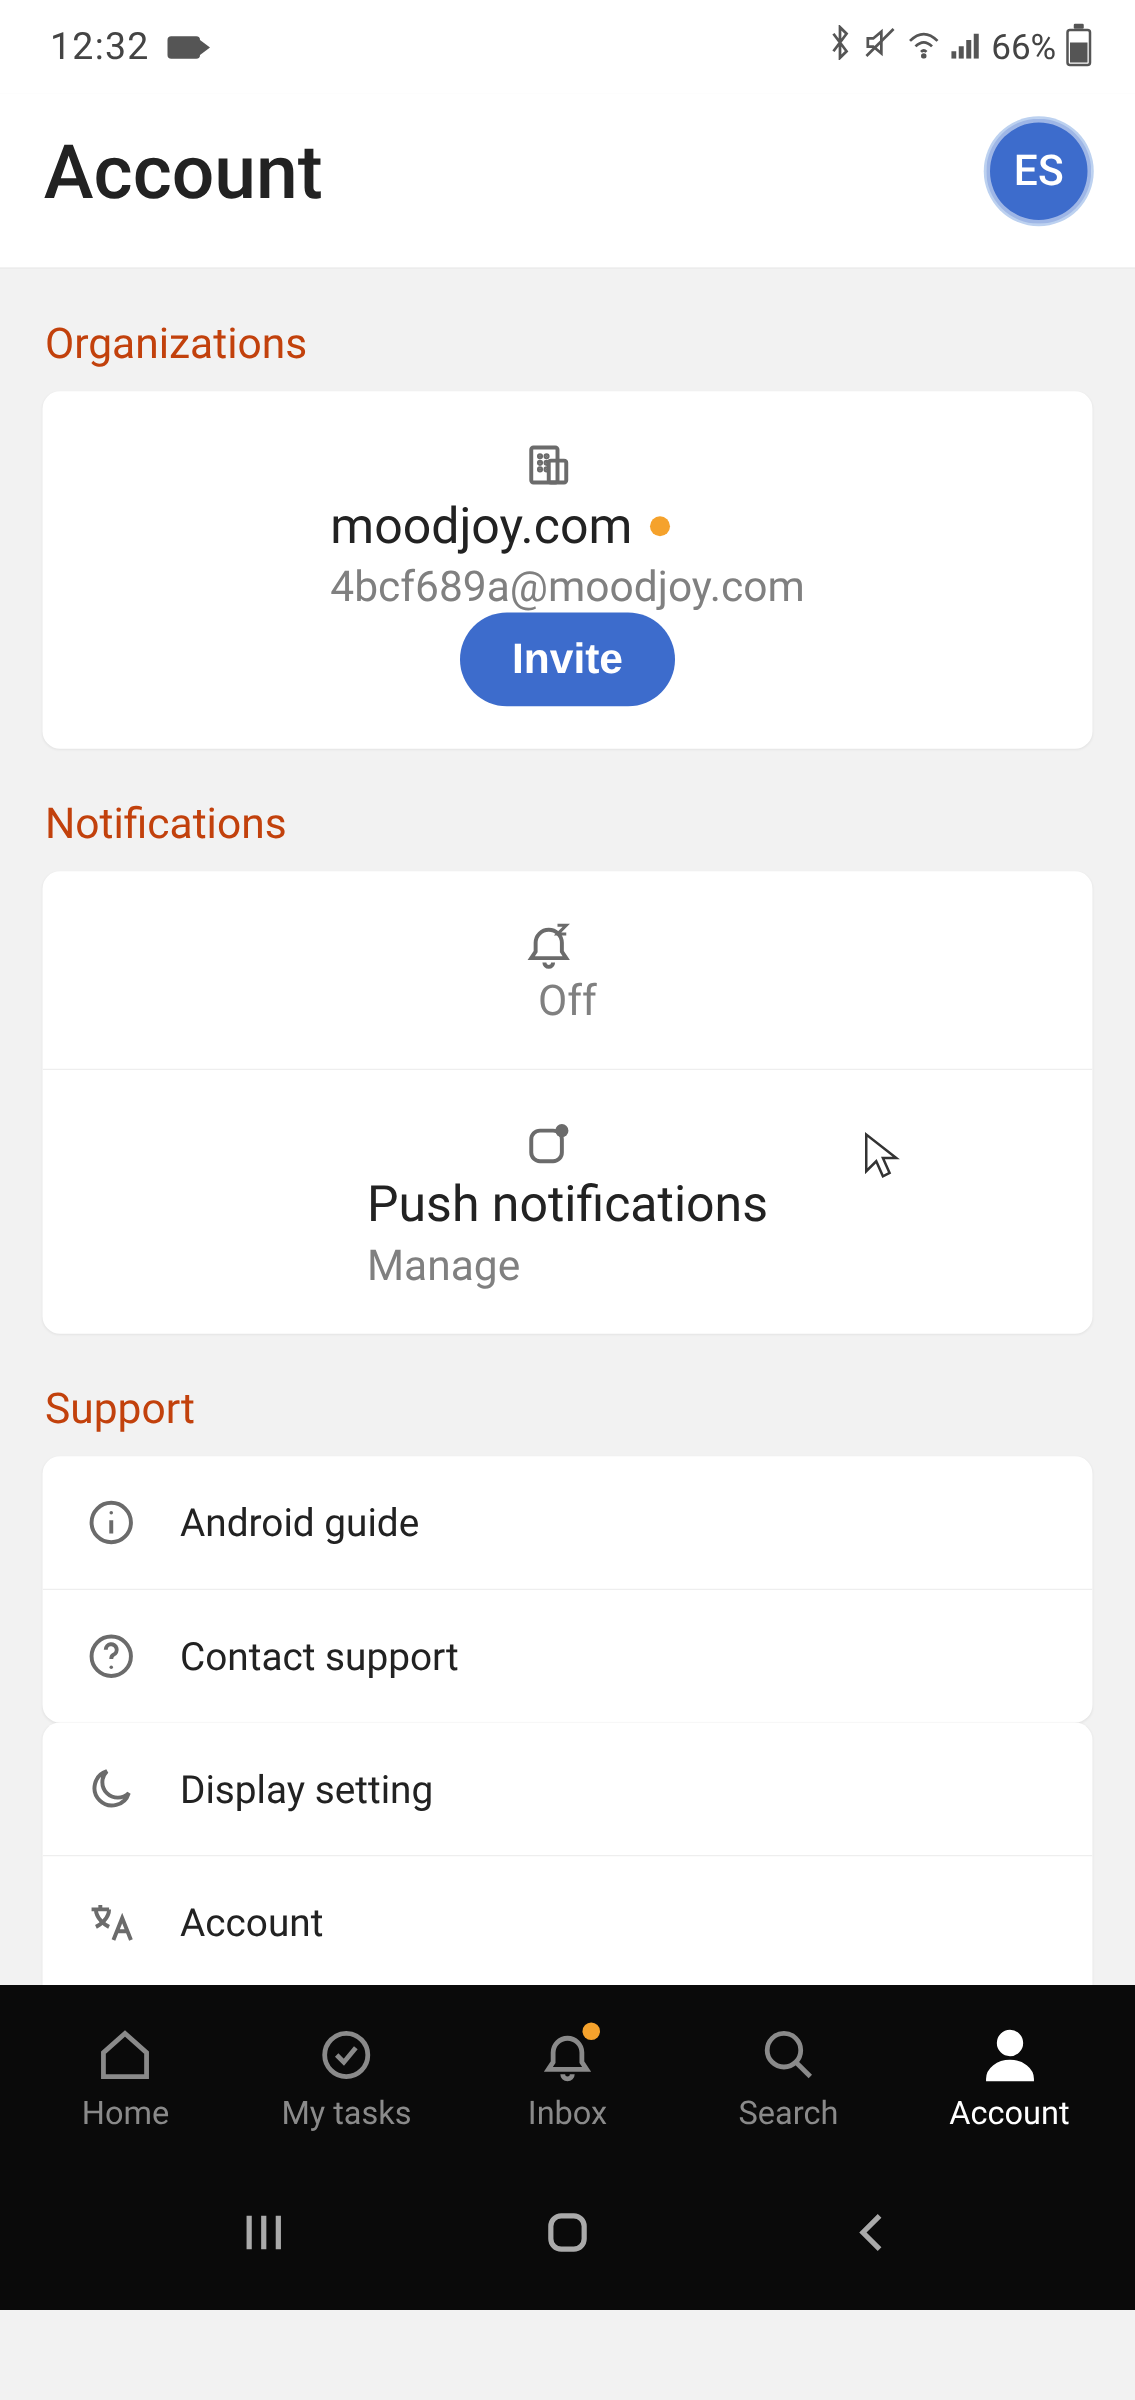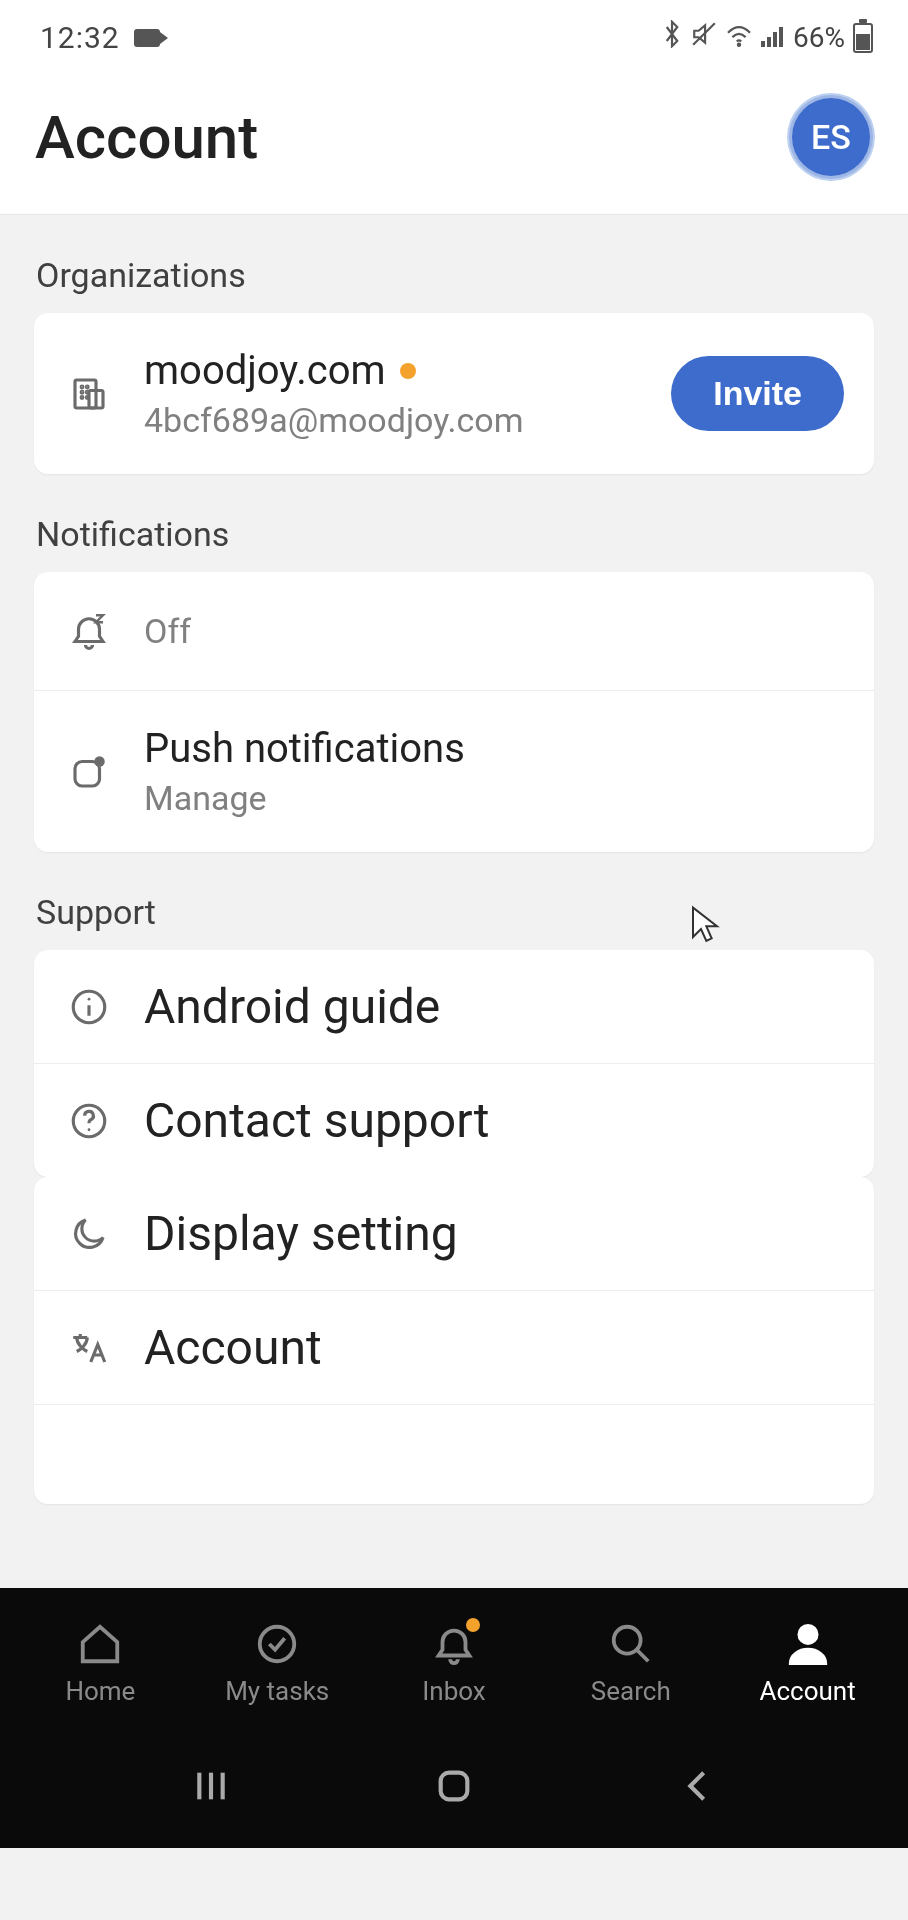--- a/index.html
+++ b/index.html
@@ -43,21 +43,21 @@
     display:flex; align-items:center; justify-content:center;
     font-size:34px; font-weight:500;
     border:3px solid rgba(255,255,255,0.5);
     box-shadow: 0 0 0 2px #bcd1f0;
   }
 
   
   .content { padding: 0; }
   .section-label {
     font-size:34px;
-    color:#404040;
+    color:#c2410c;
     padding: 40px 36px 18px 36px;
   }
   .card {
     background:#fff;
     margin: 0 34px;
     border-radius:14px;
     box-shadow: 0 1px 2px rgba(0,0,0,0.06);
     overflow:hidden;
   }
   .row {
@@ -82,23 +82,23 @@
   .invite-btn {
     background:#3d6ccc;
     color:#fff;
     border:none;
     border-radius:999px;
     font-size:34px;
     padding: 18px 42px;
     font-weight:700;
   }
   .row-tall .row-title { font-size:40px; }
-  .row-tall { padding: 34px 30px; }
-
-  .single-row .row-title { font-size:48px; }
+  .row-tall { padding: 34px 30px; flex-direction: column; }
+
+  .single-row .row-title { font-size:31px; }
 
   
   .cursor {
     position:absolute;
     left:688px; top:905px;
     pointer-events:none;
   }
   .cursor svg { width:34px; height:40px; }
 
   

